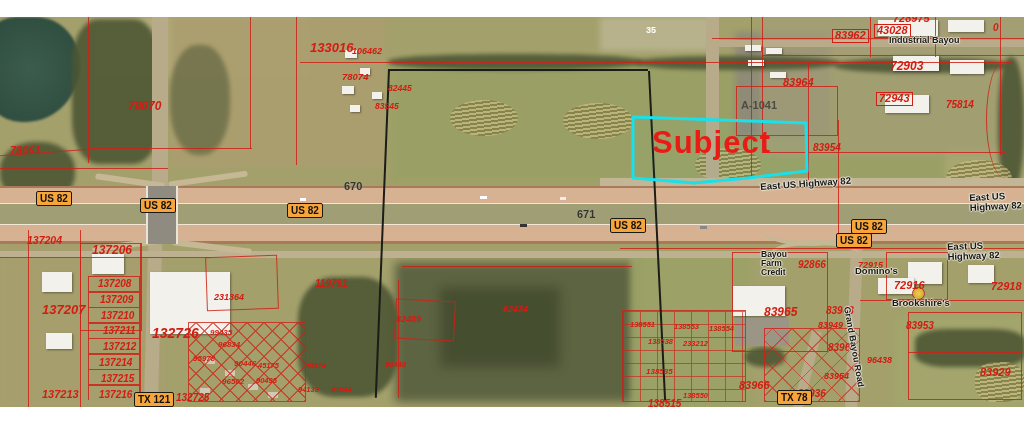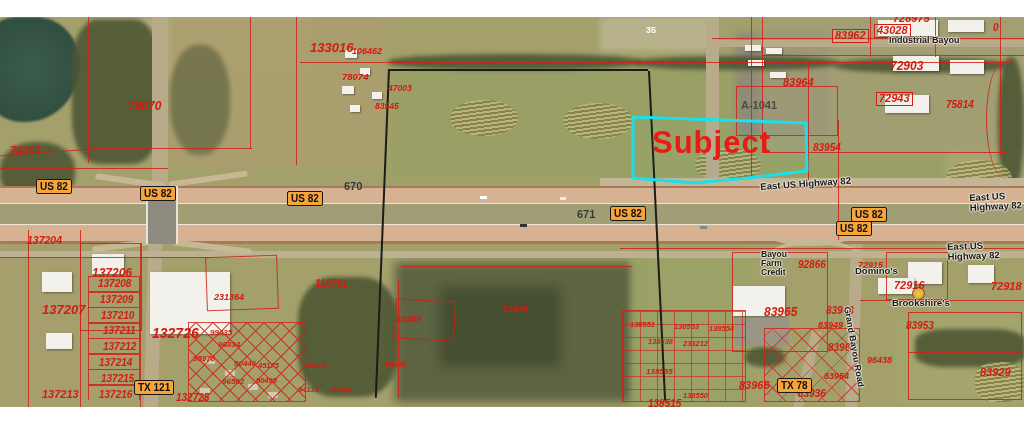--- a/index.html
+++ b/index.html
@@ -194,35 +194,35 @@
     <polygon points="633,117 806,123 807,171 748,178 694,183 633,178" fill="rgba(26,224,234,0.03)" stroke="#1ae0ea" stroke-width="3" stroke-linejoin="round"></polygon>
   </svg>
 
   <div id="labels-layer" style="left:0;top:0;width:1024px;height:423px;z-index:8">
       <div class="lbl subject" style="left: 652px; top: 126px; font-size: 31px;">Subject</div>
       <div class="lbl parcel" style="left: 10px; top: 145px; font-size: 11px;">78061</div>
       <div class="lbl parcel" style="left: 128px; top: 100px; font-size: 12px;">78070</div>
       <div class="lbl parcel" style="left: 310px; top: 41px; font-size: 13px;">133016</div>
       <div class="lbl parcel" style="left: 352px; top: 47px; font-size: 9px; text-align: center;">106462</div>
       <div class="lbl parcel" style="left: 342px; top: 72px; font-size: 9.5px;">78074</div>
-      <div class="lbl parcel" style="left: 388px; top: 84px; font-size: 8.5px;">47003</div>
+      <div class="lbl parcel" style="left: 388px; top: 84px; font-size: 8.5px;">82445</div>
       <div class="lbl parcel" style="left: 375px; top: 102px; font-size: 8.5px;">83545</div>
       <div class="lbl parcel" style="left: 893px; top: 13px; font-size: 11px;">728975</div>
       <div class="lbl parcel" style="left: 993px; top: 23px; font-size: 10px;">0</div>
       <div class="lbl pbox" style="left: 832px; top: 29px; font-size: 11px;">83962</div>
       <div class="lbl pbox" style="left: 874px; top: 24px; font-size: 11px;">43028</div>
       <div class="lbl parcel" style="left: 890px; top: 60px; font-size: 12px;">72903</div>
       <div class="lbl parcel" style="left: 783px; top: 77px; font-size: 11px;">83964</div>
       <div class="lbl pbox" style="left: 876px; top: 92px; font-size: 11px;">72943</div>
       <div class="lbl parcel" style="left: 946px; top: 100px; font-size: 10px;">75814</div>
       <div class="lbl parcel" style="left: 813px; top: 143px; font-size: 10px;">83954</div>
       <div class="lbl abs" style="left: 741px; top: 100px; font-size: 11px;">A-1041</div>
       <div class="lbl white" style="left: 646px; top: 26px; font-size: 9px;">35</div>
       <div class="lbl parcel" style="left: 27px; top: 235px; font-size: 10.5px;">137204</div>
-      <div class="lbl parcel" style="left: 92px; top: 244px; font-size: 12px; margin-top: 23px;">137206</div>
+      <div class="lbl parcel" style="left: 92px; top: 244px; font-size: 12px;">137206</div>
       <div class="lbl parcel" style="left: 42px; top: 303px; font-size: 13px;">137207</div>
       <div class="lbl parcel" style="left: 98px; top: 279px; font-size: 10px;">137208</div>
       <div class="lbl parcel" style="left: 100px; top: 295px; font-size: 10px;">137209</div>
       <div class="lbl parcel" style="left: 101px; top: 311px; font-size: 10px;">137210</div>
       <div class="lbl parcel" style="left: 103px; top: 326px; font-size: 10px;">137211</div>
       <div class="lbl parcel" style="left: 103px; top: 342px; font-size: 10px;">137212</div>
       <div class="lbl parcel" style="left: 99px; top: 358px; font-size: 10px;">137214</div>
       <div class="lbl parcel" style="left: 101px; top: 374px; font-size: 10px;">137215</div>
       <div class="lbl parcel" style="left: 99px; top: 390px; font-size: 10px;">137216</div>
       <div class="lbl parcel" style="left: 42px; top: 389px; font-size: 11px;">137213</div>
@@ -272,21 +272,21 @@
       <div class="lbl street" style="left: 947px; top: 242px; font-size: 9.5px; transform: rotate(-2deg);">East US Highway 82</div>
       <div class="lbl street" style="left: 889px; top: 36px; font-size: 9px;">Industrial Bayou</div>
       <div class="lbl street" style="left: 761px; top: 250px; font-size: 8.5px;">Bayou
 Farm
 Credit</div>
       <div class="lbl street" style="left: 855px; top: 266px; font-size: 9.5px;">Domino's</div>
       <div class="lbl street" style="left: 892px; top: 298px; font-size: 9.5px;">Brookshire's</div>
       <div class="lbl street" style="left: 851px; top: 306px; font-size: 9px; transform: rotate(80deg);">Grand Bayou Road</div>
     </div>
 
-  <div id="shields-layer" style="left:0;top:0;width:1024px;height:346px;z-index:9">
+  <div id="shields-layer" style="left:0;top:12px;width:1024px;height:346px;z-index:9">
       <div class="shield" style="left: 36px; top: 179px;">US 82</div>
       <div class="shield" style="left: 140px; top: 186px;">US 82</div>
       <div class="shield" style="left: 287px; top: 191px;">US 82</div>
       <div class="shield" style="left: 610px; top: 206px;">US 82</div>
       <div class="shield" style="left: 851px; top: 207px;">US 82</div>
       <div class="shield" style="left: 836px; top: 221px;">US 82</div>
       <div class="shield" style="left: 134px; top: 380px;">TX 121</div>
       <div class="shield" style="left: 777px; top: 378px;">TX 78</div>
     </div>
 

